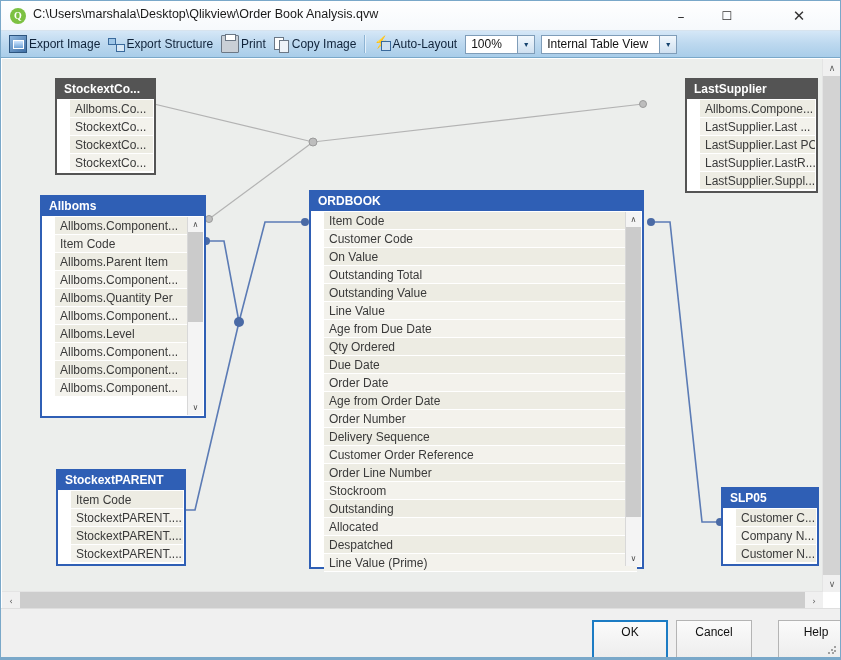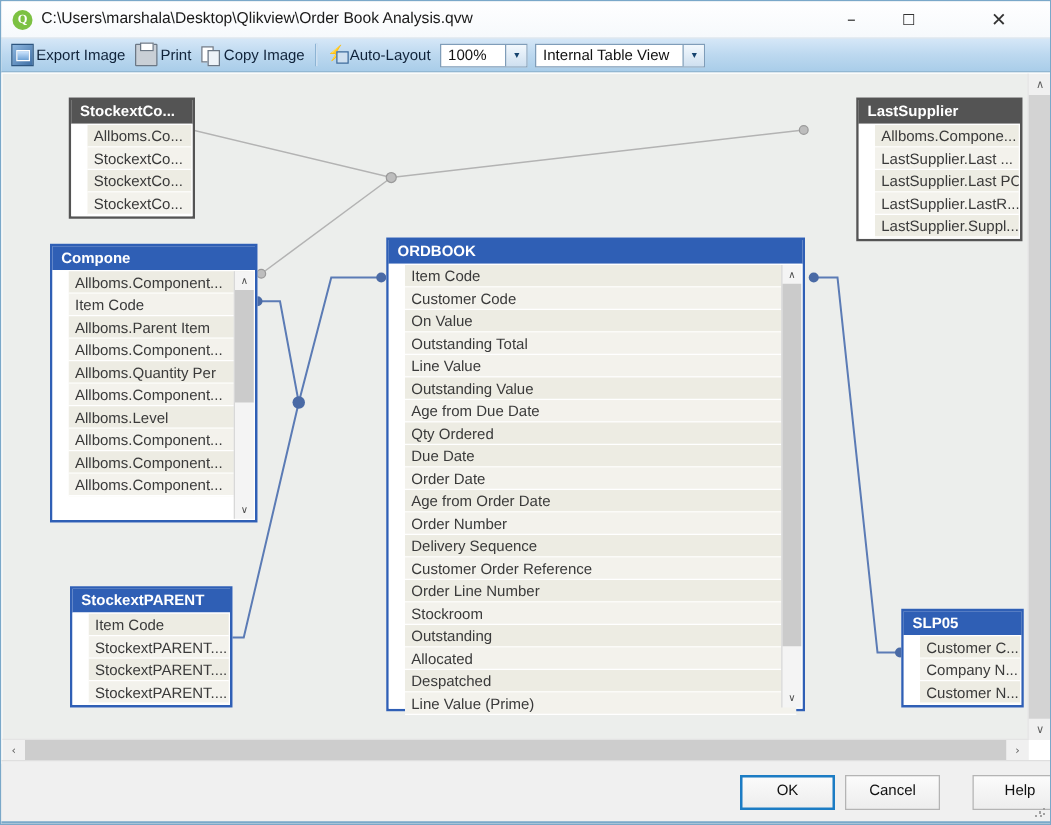--- a/index.html
+++ b/index.html
@@ -263,21 +263,21 @@
 
   
   #footer {
     position:absolute; left:0; bottom:0;
     width:841px; height:50px;
     background:#f0f0f0;
     border-top:1px solid #dfdfdf;
   }
   .dlg-btn {
     position:absolute; top:11px;
-    width:76px; height:28px;
+    width:76px; height:39px;
     font-size:12px;
     color:#101010;
     background:linear-gradient(#fbfbfb,#ededed);
     border:1px solid #b4b4b4;
     text-align:center; line-height:22px;
     box-sizing:border-box;
     font-family:"Liberation Sans", sans-serif;
   }
   .dlg-btn.primary {
     border:2px solid #1c7cc4;
@@ -314,20 +314,24 @@
     <div class="wbtn" id="btn-close">✕</div>
   </div>
 
   <div id="toolbar">
 
     <div class="tb-item">
       <span class="tb-ico ico-exportimg"></span>
       <span>Export Image</span>
     </div>
 
+    <div class="tb-item">
+      <span class="tb-ico ico-struct"></span>
+      <span>Export Structure</span>
+    </div>
 
     <div class="tb-item">
       <span class="tb-ico ico-print"></span>
       <span>Print</span>
     </div>
 
     <div class="tb-item">
       <span class="tb-ico ico-copy"></span>
       <span>Copy Image</span>
     </div>
@@ -396,21 +400,21 @@
         <div class="tb-fields">
           <div class="fld">Allboms.Compone...</div>
           <div class="fld alt">LastSupplier.Last ...</div>
           <div class="fld">LastSupplier.Last PO</div>
           <div class="fld alt">LastSupplier.LastR...</div>
           <div class="fld">LastSupplier.Suppl...</div>
         </div>
       </div>
 
       <div class="tbox active" id="tbl-allboms" style="left:38px; top:136px; width:166px;">
-        <div class="tb-title">Compone</div>
+        <div class="tb-title">Allboms</div>
         <div class="tb-fields" style="height:200px;">
           <div class="fld" style="width:144px;">Allboms.Component...</div>
           <div class="fld alt" style="width:144px;">Item Code</div>
           <div class="fld" style="width:144px;">Allboms.Parent Item</div>
           <div class="fld alt" style="width:144px;">Allboms.Component...</div>
           <div class="fld" style="width:144px;">Allboms.Quantity Per</div>
           <div class="fld alt" style="width:144px;">Allboms.Component...</div>
           <div class="fld" style="width:144px;">Allboms.Level</div>
           <div class="fld alt" style="width:144px;">Allboms.Component...</div>
           <div class="fld" style="width:144px;">Allboms.Component...</div>
@@ -424,22 +428,22 @@
         </div>
       </div>
 
       <div class="tbox active" id="tbl-ordbook" style="left:307px; top:131px; width:335px;">
         <div class="tb-title">ORDBOOK</div>
         <div class="tb-fields" style="height:356px;">
           <div class="fld" style="width:313px;">Item Code</div>
           <div class="fld alt" style="width:313px;">Customer Code</div>
           <div class="fld" style="width:313px;">On Value</div>
           <div class="fld alt" style="width:313px;">Outstanding Total</div>
+          <div class="fld" style="width:313px;">Outstanding Value</div>
           <div class="fld alt" style="width:313px;">Line Value</div>
-          <div class="fld" style="width:313px;">Outstanding Value</div>
           <div class="fld alt" style="width:313px;">Age from Due Date</div>
           <div class="fld" style="width:313px;">Qty Ordered</div>
           <div class="fld" style="width:313px;">Due Date</div>
           <div class="fld alt" style="width:313px;">Order Date</div>
           <div class="fld" style="width:313px;">Age from Order Date</div>
           <div class="fld alt" style="width:313px;">Order Number</div>
           <div class="fld" style="width:313px;">Delivery Sequence</div>
           <div class="fld alt" style="width:313px;">Customer Order Reference</div>
           <div class="fld" style="width:313px;">Order Line Number</div>
           <div class="fld alt" style="width:313px;">Stockroom</div>

